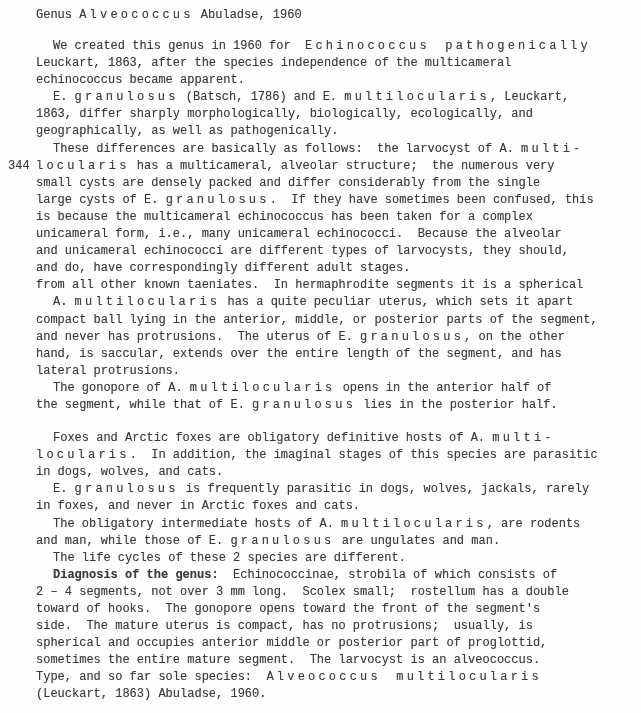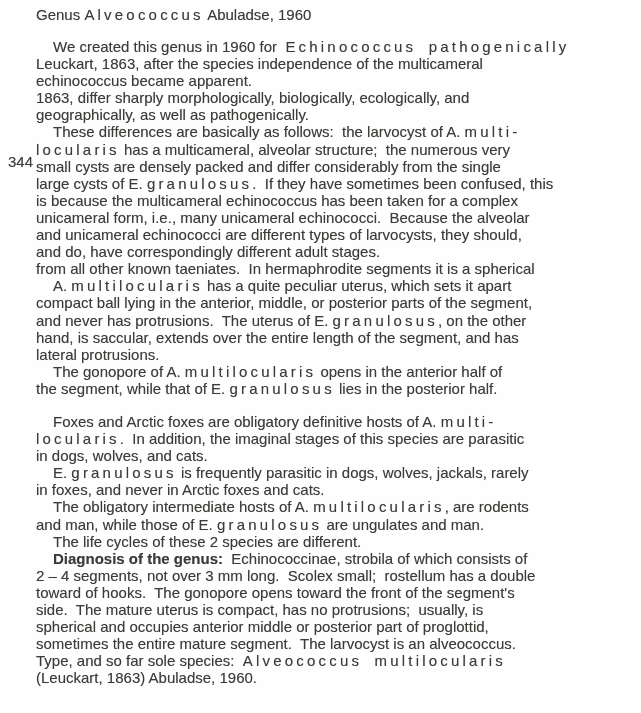--- a/index.html
+++ b/index.html
@@ -8,22 +8,22 @@
     background: #ffffff;
   }
   .page {
     position: relative;
     width: 641px;
     height: 713px;
     box-sizing: border-box;
     background: #fefefe;
     overflow: hidden;
     padding: 6px 4px 0 36px;
-    font-family: Liberation Sans, sans-serif;
-    font-size: 15px;
+    font-family: Liberation Mono, monospace;
+    font-size: 12px;
     color: #3b3b38;
     text-shadow: 0 0 0.7px rgba(70, 70, 70, 0.45);
   }
   .title-line {
     white-space: pre;
     height: 18px;
     line-height: 18px;
     margin-bottom: 14px;
   }
   .doc-body .line {
@@ -43,32 +43,33 @@
     letter-spacing: 3.2px;
     word-spacing: 5px;
   }
   .seg-bold {
     font-weight: bold;
     text-align: right;
   }
   .margin-num {
     position: absolute;
     left: -28px;
-    top: 12px;
+    top: 0;
   }
 </style>
 </head>
 <body>
 
 <div class="page">
   <div class="title-line"><span class="seg-normal">Genus </span><span class="seg-spaced">Alveococcus</span><span class="seg-normal"> Abuladse, 1960</span></div>
   <div class="doc-body">
       <div class="line indent"><span class="seg-normal">We created this genus in 1960 for  </span><span class="seg-spaced">Echinococcus pathogenically</span></div>
       <div class="line"><span class="seg-normal">Leuckart, 1863, after the species independence of the multicameral</span></div>
       <div class="line"><span class="seg-normal">echinococcus became apparent.</span></div>
+      <div class="line indent"><span class="seg-normal">E. </span><span class="seg-spaced">granulosus</span><span class="seg-normal"> (Batsch, 1786) and E. </span><span class="seg-spaced">multilocularis</span><span class="seg-normal">, Leuckart,</span></div>
       <div class="line"><span class="seg-normal">1863, differ sharply morphologically, biologically, ecologically, and</span></div>
       <div class="line"><span class="seg-normal">geographically, as well as pathogenically.</span></div>
       <div class="line indent"><span class="seg-normal">These differences are basically as follows:  the larvocyst of A. </span><span class="seg-spaced">multi-</span></div>
       <div class="line"><span class="margin-num">344</span><span class="seg-spaced">locularis</span><span class="seg-normal"> has a multicameral, alveolar structure;  the numerous very</span></div>
       <div class="line"><span class="seg-normal">small cysts are densely packed and differ considerably from the single</span></div>
       <div class="line"><span class="seg-normal">large cysts of E. </span><span class="seg-spaced">granulosus</span><span class="seg-normal">.  If they have sometimes been confused, this</span></div>
       <div class="line"><span class="seg-normal">is because the multicameral echinococcus has been taken for a complex</span></div>
       <div class="line"><span class="seg-normal">unicameral form, i.e., many unicameral echinococci.  Because the alveolar</span></div>
       <div class="line"><span class="seg-normal">and unicameral echinococci are different types of larvocysts, they should,</span></div>
       <div class="line"><span class="seg-normal">and do, have correspondingly different adult stages.</span></div>

